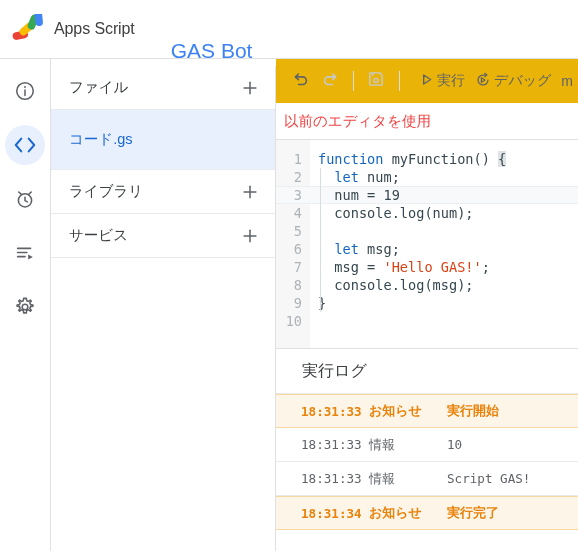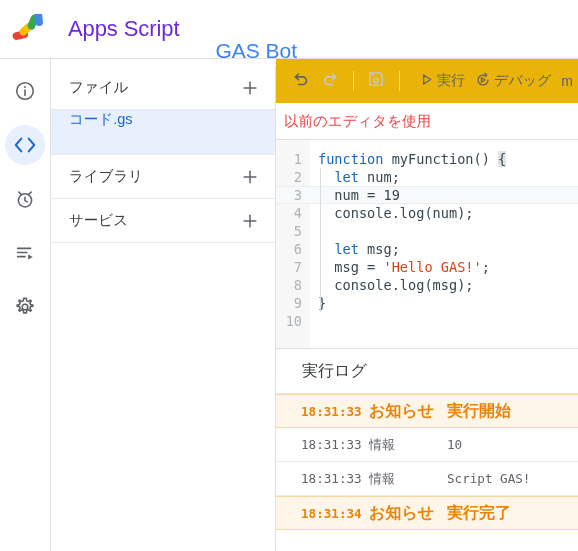--- a/index.html
+++ b/index.html
@@ -15,22 +15,22 @@
   #app { position: relative; width: 578px; height: 551px; background:#fff; }
 
   
   #header {
     position: absolute; left:0; top:0; width:578px; height:59px;
     background:#fff; border-bottom:1px solid #e0e0e0;
     display:flex; align-items:center;
   }
   .logo-wrap { width:46px; margin-left:6px; display:flex; align-items:center; justify-content:center; }
   .brand {
-    font-size:22px; color:#6d28d9; letter-spacing:-0.1px;
-    margin-left:16px; white-space:nowrap;
+    font-size:16px; color:#404040; letter-spacing:-0.1px;
+    margin-left:2px; white-space:nowrap;
   }
   .proj-title {
     font-size:21px; color:#3b82f6; margin-left:36px; white-space:nowrap;margin-top:44px;
   }
 
   
   #rail {
     position:absolute; left:0; top:59px; width:51px; height:492px;
     background:#fff; border-right:1px solid #e0e0e0;
     padding-top:12px;
@@ -53,21 +53,21 @@
     height:44px; display:flex; align-items:center;
     border-bottom:1px solid #e8eaed;
     padding:0 12px 0 18px;
   }
   .fp-row .lbl { flex:1; font-size:14.5px; color:#3c4043; }
   .fp-plus {
     width:26px; height:26px; display:flex; align-items:center; justify-content:center;
     color:#5f6368; cursor:pointer; border-radius:50%;
   }
   .fp-file {
-    height:45px; display:flex; align-items:flex-start;
+    height:60px; display:flex; align-items:center;
     background:#e8f0fe; border-bottom:1px solid #e8eaed;
     padding:0 4px 0 18px; cursor:pointer;
   }
   .fp-file .lbl { font-size:14.5px; color:#1967d2; }
 
   
   #editor-area {
     position:absolute; left:276px; top:59px; width:302px; height:492px;
     background:#fff;
   }
@@ -130,21 +130,21 @@
     border-bottom:1px solid #e8eaed;
   }
   .logrow.notice {
     background:#fdf6e8; color:#e8830c; font-weight:bold;
     border-top:1px solid #f5d9a0; border-bottom:1px solid #f5d9a0;
   }
   .logrow.info { color:#5f6368; }
   .lg-time { width:93px; padding-left:25px; flex:none; }
   .lg-type { width:78px; flex:none; font-family:"Liberation Sans","DejaVu Sans",sans-serif; font-size:13px; }
   .lg-msg  { flex:1; }
-  .logrow.notice .lg-type, .logrow.notice .lg-msg { font-family:"Liberation Sans","DejaVu Sans",sans-serif; font-size:16px; }
+  .logrow.notice .lg-type, .logrow.notice .lg-msg { font-family:"Liberation Sans","DejaVu Sans",sans-serif; font-size:13px; }
 </style>
 </head>
 <body>
 
 <div id="app">
 
   <div id="header">
     <div class="logo-wrap">
       <svg width="34" height="30" viewBox="0 0 34 30" aria-hidden="true">
         <g>

